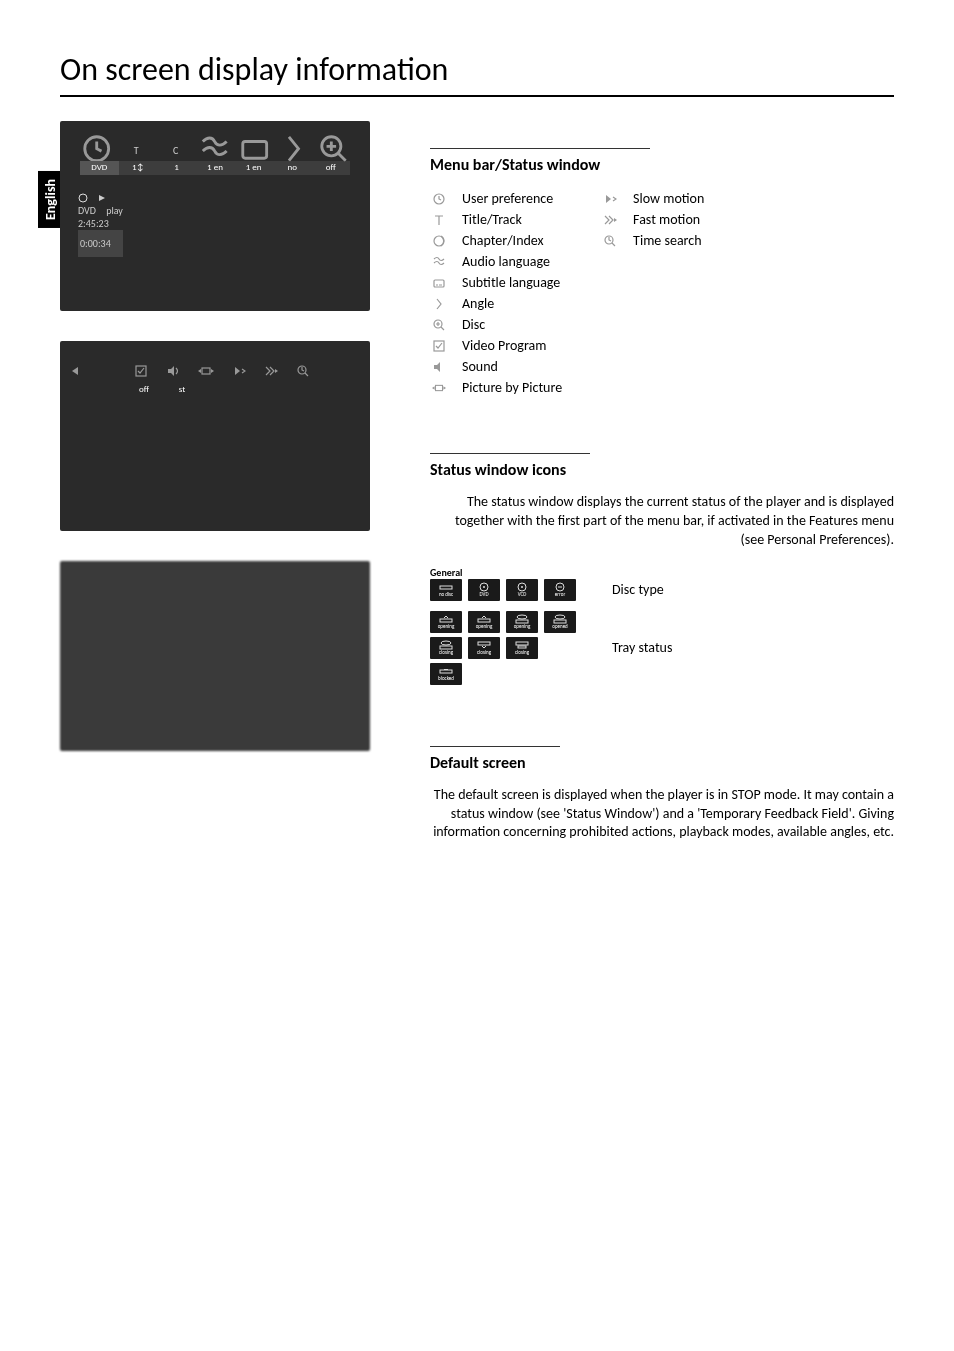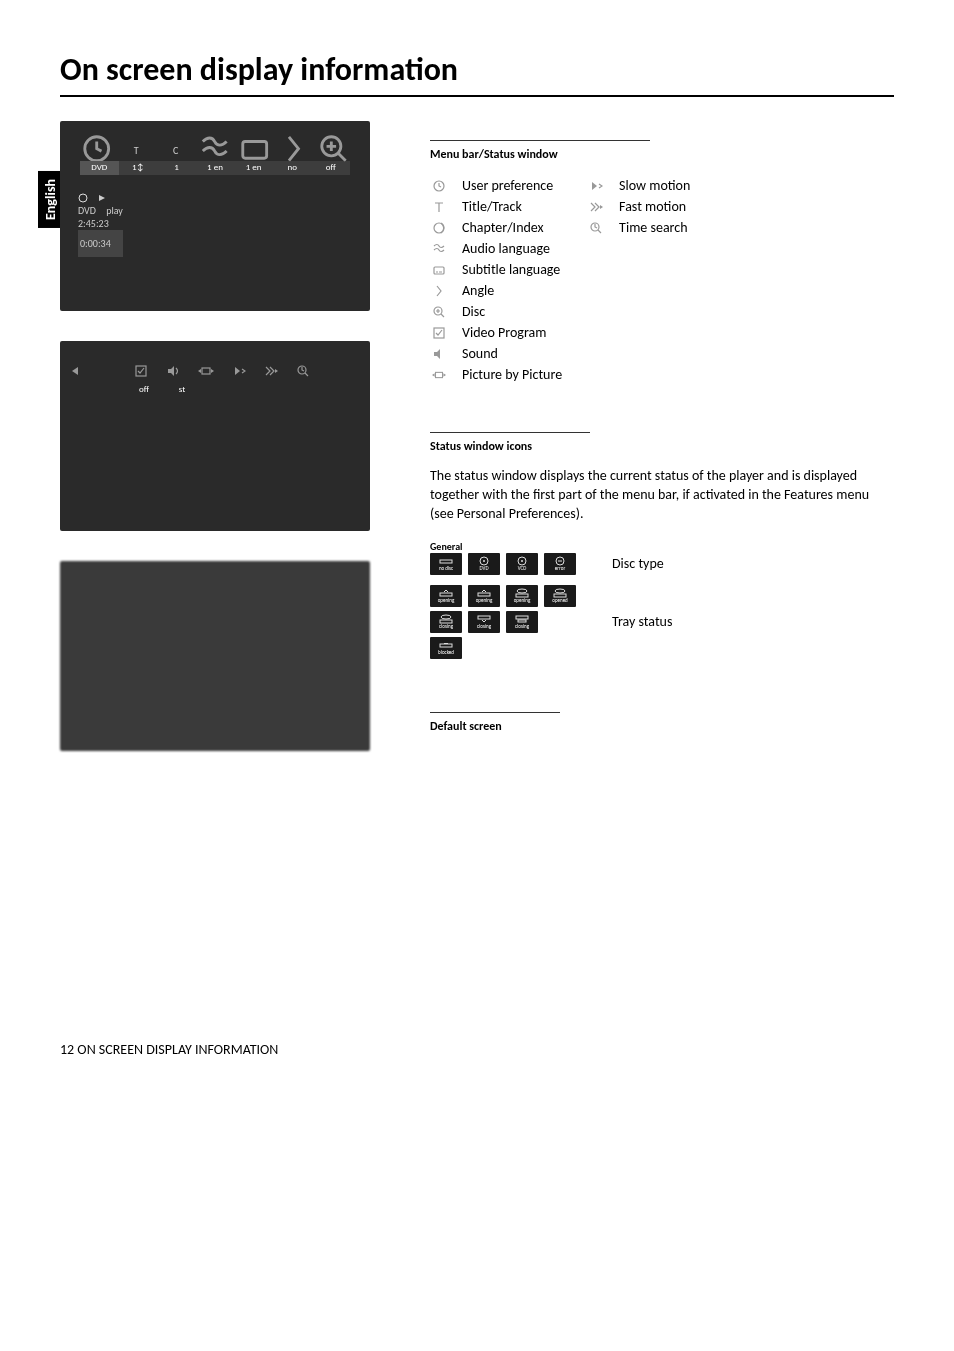--- a/index.html
+++ b/index.html
@@ -1,44 +1,44 @@
 <!DOCTYPE html>
 <html><head>
   <meta charset="utf-8">
   <style>
     * { margin: 0; padding: 0; box-sizing: border-box; }
     body { font-family: "Gill Sans", "Gill Sans MT", Calibri, sans-serif; background: #fff; color: #000; width: 954px; }
     .page { padding: 50px 60px 40px 60px; }
-    .title { font-size: 32px; font-weight: bold; border-bottom: 2px solid #000; padding-bottom: 6px; margin-bottom: 24px; }
+    .title { font-size: 32px; font-weight: normal; border-bottom: 2px solid #000; padding-bottom: 6px; margin-bottom: 24px; }
     .cols { display: flex; gap: 40px; }
     .leftcol { width: 330px; flex-shrink: 0; position: relative; }
     .rightcol { flex: 1; }
     .lang-tab { position: absolute; left: -22px; top: 50px; background: #000; color: #fff; padding: 8px 4px; writing-mode: vertical-rl; text-orientation: sideways; transform: rotate(180deg); font-weight: bold; font-size: 14px; }
     .shot { background: #2a2a2a; width: 310px; height: 190px; margin-bottom: 30px; position: relative; border-radius: 2px; overflow: hidden; }
     .shot1-bar { position: absolute; top: 20px; left: 20px; right: 20px; height: 18px; display: flex; align-items: center; gap: 6px; }
     .shot1-bar .g { color: #ccc; font-size: 10px; flex: 1; text-align: center; }
     .shot1-vals { position: absolute; top: 40px; left: 20px; right: 20px; height: 14px; background: rgba(80,80,80,.5); display: flex; }
     .shot1-vals .v { color: #fff; font-size: 9px; flex: 1; text-align: center; }
     .shot1-status { position: absolute; left: 18px; top: 70px; color: #ccc; font-size: 10px; line-height: 1.3; }
     .shot1-status .row { display: flex; gap: 4px; align-items: center; }
     .shot2-top { position: absolute; top: 20px; left: 10px; right: 10px; height: 20px; display: flex; align-items: center; gap: 18px; color: #ccc; font-size: 11px; }
     .shot2-top .arrow { width: 12px; height: 12px; }
     .shot2-vals { position: absolute; top: 42px; left: 10px; right: 10px; display: flex; gap: 18px; }
     .shot2-vals .sp { width: 14px; }
     .shot2-vals .v { color: #fff; font-size: 9px; width: 20px; text-align: center; }
     .shot3 { background: #3a3a3a; filter: blur(1px); }
-    .section-head { border-top: 1px solid #333; padding-top: 6px; margin-top: 19px; margin-bottom: 14px; font-weight: bold; font-size: 12px; display: inline-block; min-width: 220px; }
+    .section-head { border-top: 1px solid #333; padding-top: 6px; margin-top: 27px; margin-bottom: 14px; font-weight: bold; font-size: 16px; display: inline-block; min-width: 220px; }
     .section-head.short { min-width: 160px; }
     .section-head.shorter { min-width: 130px; }
-    .menu-cols { display: flex; gap: 25px; margin-bottom: 28px; }
+    .menu-cols { display: flex; gap: 39px; margin-bottom: 28px; }
     .menu-list { list-style: none; }
     .menu-list li { display: flex; align-items: center; gap: 14px; font-size: 14px; line-height: 1.5; }
     .menu-list .ico { width: 18px; height: 14px; display: inline-flex; align-items: center; justify-content: center; color: #555; }
     .menu-list .ico svg { width: 14px; height: 14px; }
-    .para { font-size: 14px; line-height: 1.35; margin-bottom: 16px; }
+    .para { font-size: 14px; line-height: 1.35; margin-bottom: 16px; text-align: right; }
     .subhead { font-weight: bold; font-size: 10px; }
     .icon-row { display: flex; align-items: center; gap: 36px; margin-bottom: 10px; }
     .icon-grid { display: flex; flex-direction: column; gap: 4px; }
     .icon-line { display: flex; gap: 6px; }
     .mini { width: 32px; height: 22px; background: #1a1a1a; display: flex; flex-direction: column; align-items: center; justify-content: center; color: #ddd; border-radius: 1px; position: relative; }
     .mini .shape { width: 16px; height: 8px; display: flex; align-items: center; justify-content: center; }
     .mini .lbl { font-size: 5px; color: #fff; line-height: 1; margin-top: 1px; white-space: nowrap; }
     .row-label { font-size: 14px; }
     .footer { margin-top: 260px; font-size: 14px; }
     
@@ -394,17 +394,17 @@
                 </div>
                 <div class="lbl">blocked</div>
               </div>
           </div>
         </div>
         <div class="row-label">Tray status</div>
       </div>
 
       <div style="height:24px"></div>
       <div class="section-head shorter">Default screen</div>
+      <p class="para">The default screen is displayed when the player is in STOP mode. It may contain a status window (see 'Status Window') and a 'Temporary Feedback Field'. Giving information concerning prohibited actions, playback modes, available angles, etc.</p>
     </div>
   </div>
 
-  <div class="footer">12 ON SCREEN DISPLAY INFORMATION</div>
 </div>
 
 </body></html>

